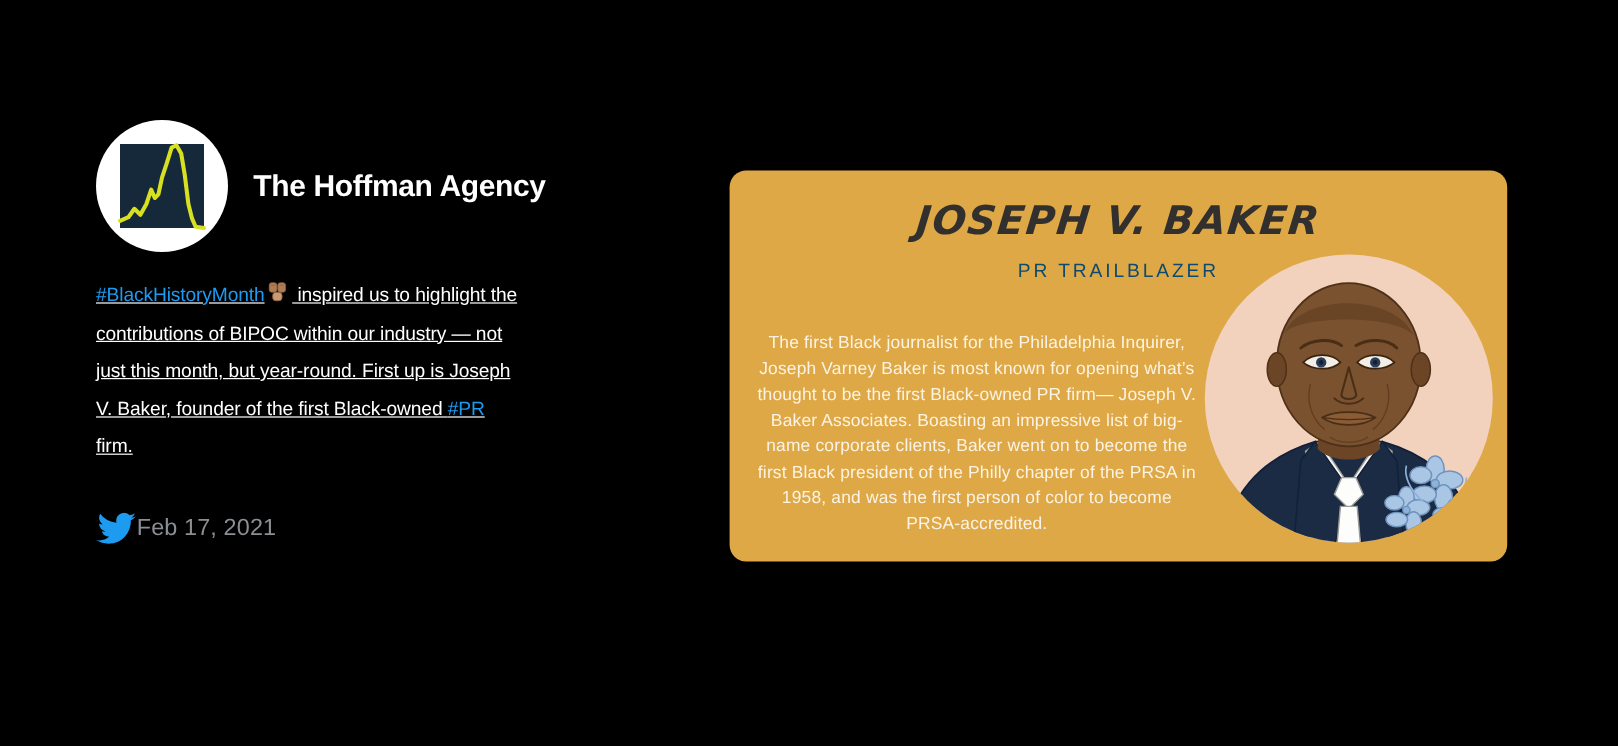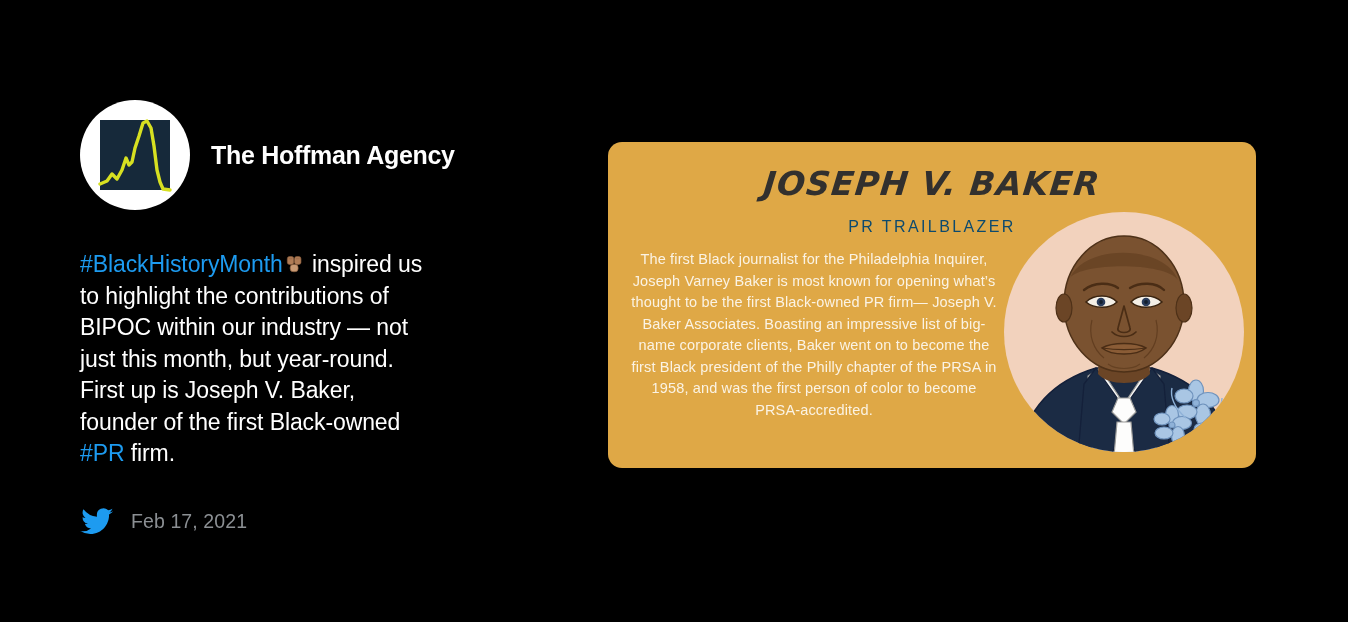--- a/index.html
+++ b/index.html
@@ -54,44 +54,44 @@
     line-height: 1.15;
   }
 
   .handle {
     font-size: 19px;
     color: #71767b;
     line-height: 1.2;
   }
 
   .tweet-body {
-    margin-top: 39px;
-    font-size: 23px;
+    margin-top: 21px;
+    font-size: 16px;
     line-height: 31.5px;
     color: #ffffff;
     letter-spacing: -0.1px;
     max-width: 352px;
+    text-decoration: underline;
   }
 
   .link { color: #1d9bf0; }
 
   .emoji-fist {
     display: inline-block;
     vertical-align: -3px;
     width: 23px;
     height: 23px;
     position: relative;
     top: 1px;
   }
 
   .tweet-footer {
     margin-top: 38px;
     display: flex;
     align-items: center;
-    gap: 17px;
   }
 
   .bird-icon { width: 34px; height: 28px; display: block; }
 
   .tweet-date {
     font-size: 19.5px;
     color: #8b8f93;
     letter-spacing: 0.1px;
   }
 
@@ -129,21 +129,21 @@
     right: 0;
     text-align: center;
     font-size: 16px;
     font-weight: normal;
     letter-spacing: 2.4px;
     color: #0c4a6e;
   }
 
   .card-copy {
     position: absolute;
-    top: 107px;
+    top: 134px;
     left: 22px;
     width: 368px;
     text-align: center;
     font-size: 14.5px;
     line-height: 21.5px;
     color: #fbf3e4;
     letter-spacing: 0.15px;
   }
 
   .portrait-wrap {

